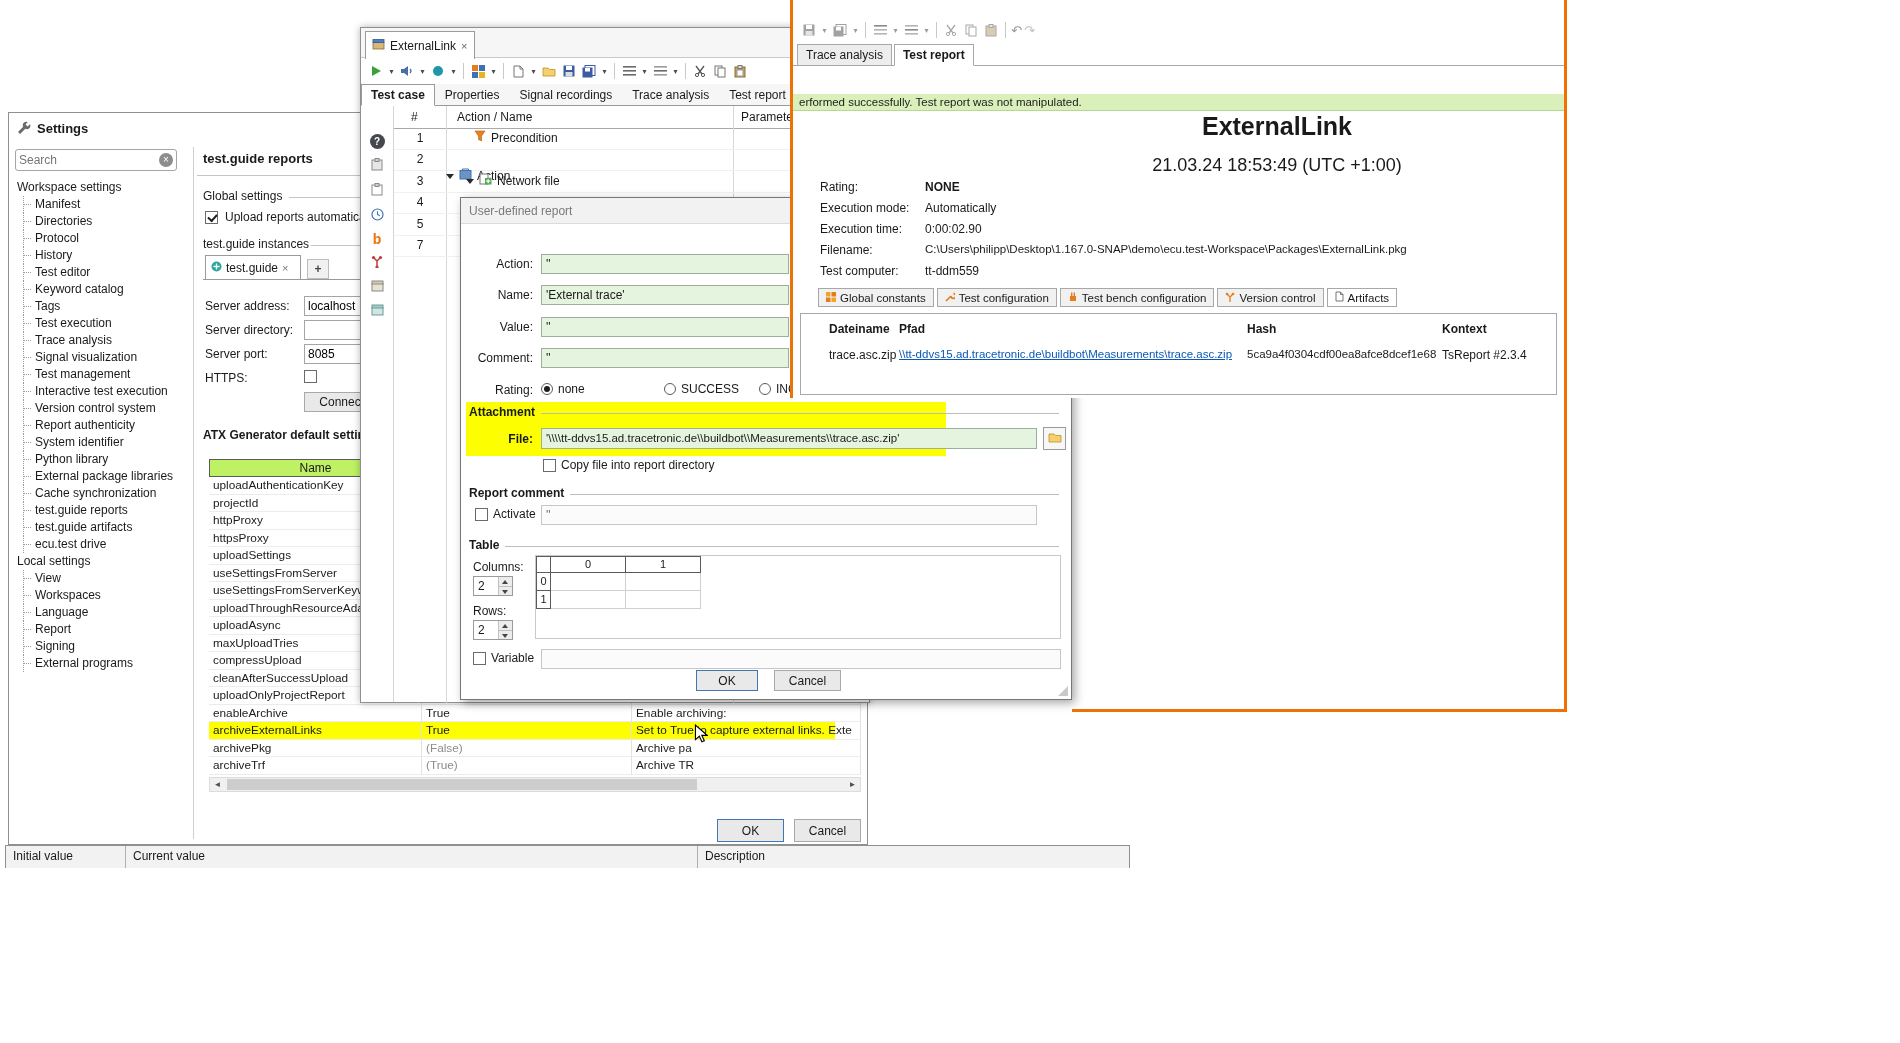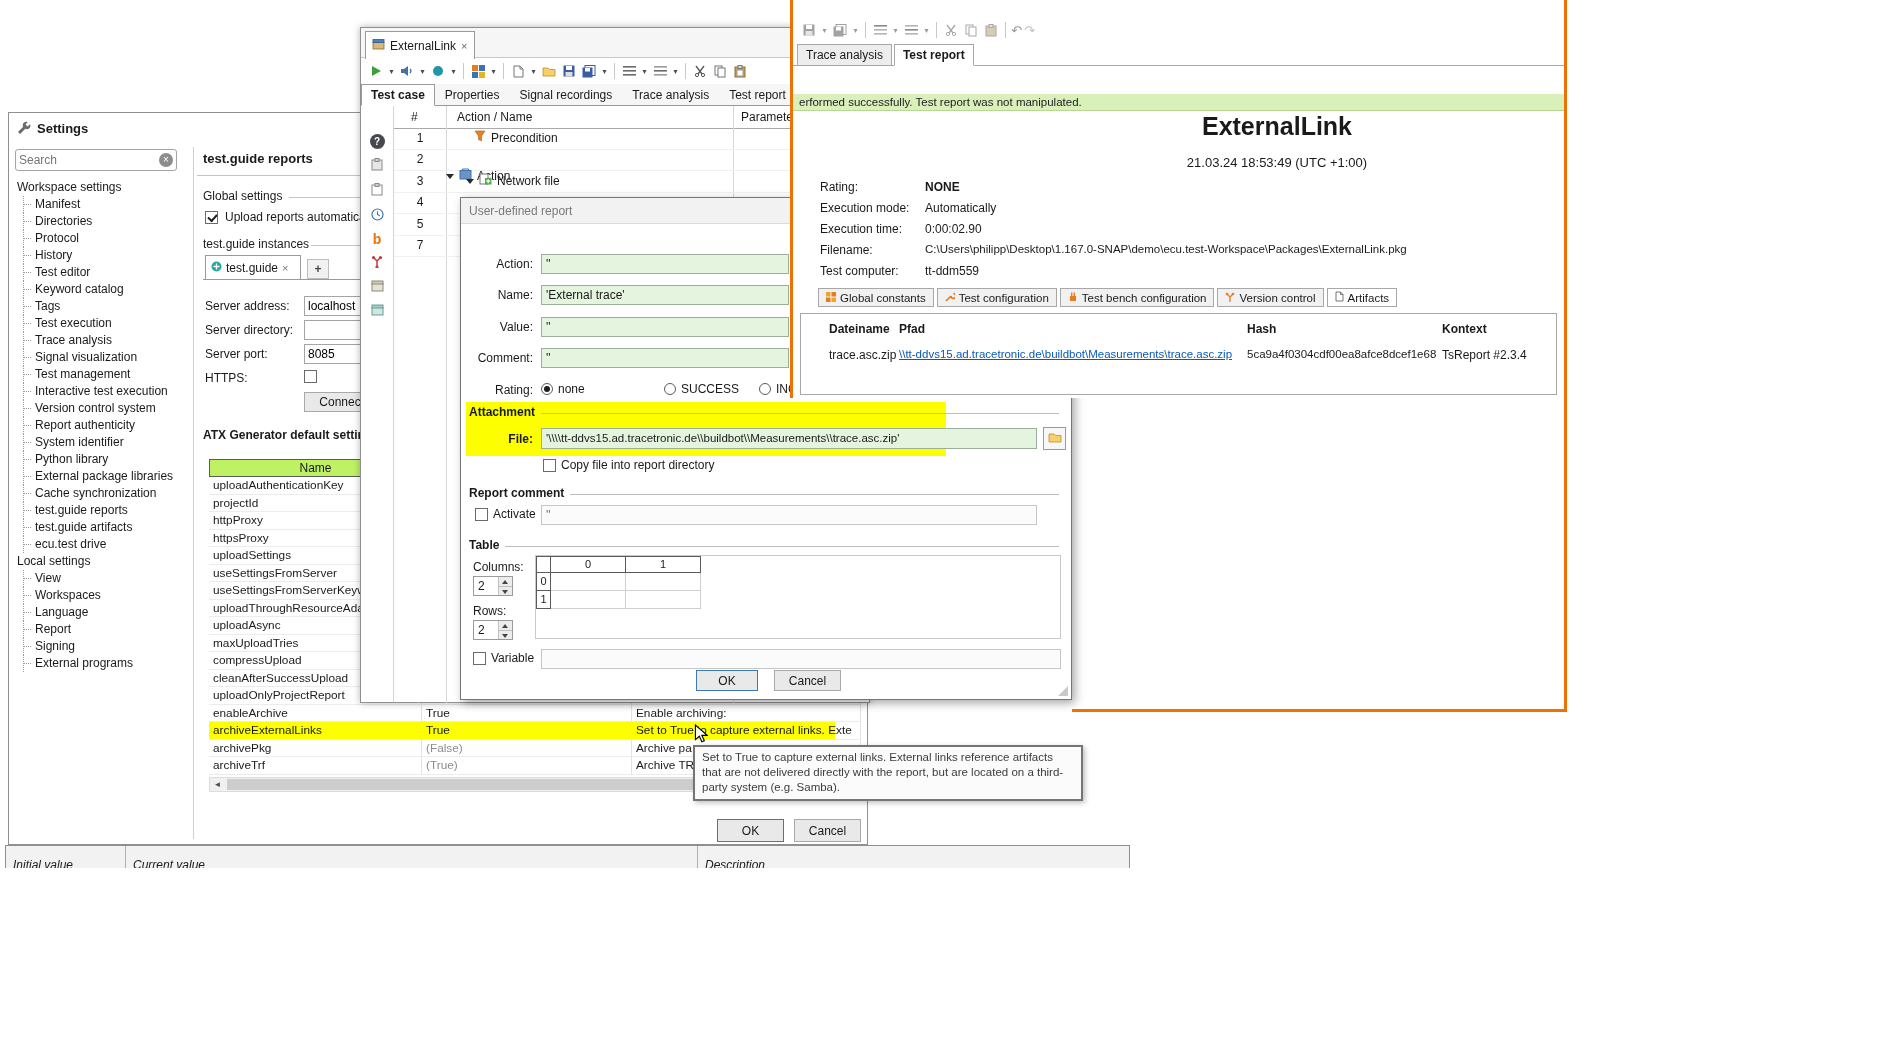--- a/index.html
+++ b/index.html
@@ -67,21 +67,21 @@
   .gcell{position:absolute;font-size:11px;text-align:center;background:#fff;}
   
   .rtabs{position:absolute;left:0;right:0;height:21px;border-bottom:1px solid #a8a8a8;display:flex;align-items:flex-end;padding-left:4px;gap:2px;}
   .rtab{padding:3px 8px;font-size:12px;background:#ededed;border:1px solid #a8a8a8;margin-bottom:-1px;}
   .rtab.active{background:#fff;border-bottom:1px solid #fff;font-weight:bold;}
   .stab{display:inline-flex;align-items:center;gap:4px;padding:2px 7px;border:1px solid #a8a8a8;background:#f1f1f1;font-size:11.5px;white-space:nowrap;}
   .stab.active{background:#fff;text-align:right;}
   a.plink{color:#0a58b9;text-decoration:underline;}
   .tooltip{position:absolute;left:693px;top:745px;width:390px;border:2px solid #757575;background:#fbfbfb;padding:3px 7px;font-size:11.5px;line-height:1.32;color:#3c3c3c;z-index:60;box-shadow:2px 2px 5px rgba(0,0,0,0.25);}
   .bottom-pane{position:absolute;left:5px;top:845px;width:1125px;height:23px;background:#f2f2f2;border:1px solid #8f8f8f;border-bottom:none;display:flex;z-index:9;font-size:12px;}
-  .bp-cell{padding:12px 0 0 7px;border-right:1px solid #b0b0b0;white-space:nowrap;overflow:hidden;font-style:italic;}
+  .bp-cell{padding:3px 0 0 7px;border-right:1px solid #b0b0b0;white-space:nowrap;overflow:hidden;}
 </style>
 </head>
 <body>
 
 <div id="canvas">
 
   <div class="win" style="left:8px;top:112px;width:860px;height:733px;z-index:10;">
 
     <span class="abs" style="left:8px;top:8px;">
       <svg width="14" height="14" viewBox="0 0 14 14">
@@ -625,21 +625,21 @@
     <div class="rtabs" style="top:45px;">
       <span class="rtab">Trace analysis</span>
       <span class="rtab active">Test report</span>
     </div>
 
     <div class="abs" style="left:0;right:0;top:94px;height:17px;background:#d9f0bb;border-bottom:1px solid #b9d695;">
       <span class="lbl" style="left:6px;top:2px;font-size:11.5px;color:#222;">erformed successfully. Test report was not manipulated.</span>
     </div>
 
     <div class="abs" style="left:274px;top:112px;width:420px;text-align:center;font-size:25px;font-weight:bold;">ExternalLink</div>
-    <div class="abs" style="left:274px;top:155px;width:420px;text-align:center;font-size:13px;">21.03.24 18:53:49 (UTC +1:00)</div>
+    <div class="abs" style="left:274px;top:155px;width:420px;text-align:center;font-size:18px;">21.03.24 18:53:49 (UTC +1:00)</div>
 
     <span class="lbl" style="left:27px;top:180px;">Rating:</span>
     <span class="lbl bold" style="left:132px;top:180px;">NONE</span>
     <span class="lbl" style="left:27px;top:201px;">Execution mode:</span>
     <span class="lbl" style="left:132px;top:201px;">Automatically</span>
     <span class="lbl" style="left:27px;top:222px;">Execution time:</span>
     <span class="lbl" style="left:132px;top:222px;">0:00:02.90</span>
     <span class="lbl" style="left:27px;top:243px;">Filename:</span>
     <span class="lbl" style="left:132px;top:243px;font-size:11.5px;">C:\Users\philipp\Desktop\1.167.0-SNAP\demo\ecu.test-Workspace\Packages\ExternalLink.pkg</span>
     <span class="lbl" style="left:27px;top:264px;">Test computer:</span>
@@ -693,23 +693,20 @@
       <span class="lbl bold" style="left:641px;top:8px;">Kontext</span>
       <span class="lbl" style="left:28px;top:34px;">trace.asc.zip</span>
       <a class="plink lbl" style="left:98px;top:34px;font-size:11.5px;">\\tt-ddvs15.ad.tracetronic.de\buildbot\Measurements\trace.asc.zip</a>
       <span class="lbl" style="left:446px;top:34px;font-size:11.5px;">5ca9a4f0304cdf00ea8afce8dcef1e68</span>
       <span class="lbl" style="left:641px;top:34px;">TsReport #2.3.4</span>
     </div>
   </div>
 
   <div class="abs" style="left:1072px;top:398px;width:495px;height:314px;border-right:3px solid #ee7203;border-bottom:3px solid #ee7203;z-index:40;"></div>
 
-  <div class="tooltip">
-    <span>Set to True to capture external links. External links reference artifacts that are not delivered directly with the report, but are located on a third-party system (e.g. Samba).</span>
-  </div>
 
   <div class="abs" style="left:694px;top:724px;z-index:70;">
     <svg width="14" height="20" viewBox="0 0 12 18">
         <path d="M1 1 L1 14 L4.5 11 L6.8 16 L9 15 L6.7 10.2 L11.5 10.2 Z" fill="#fff" stroke="#000" stroke-width="1"></path>
       </svg>
   </div>
 
 </div>
 
 </body></html>

